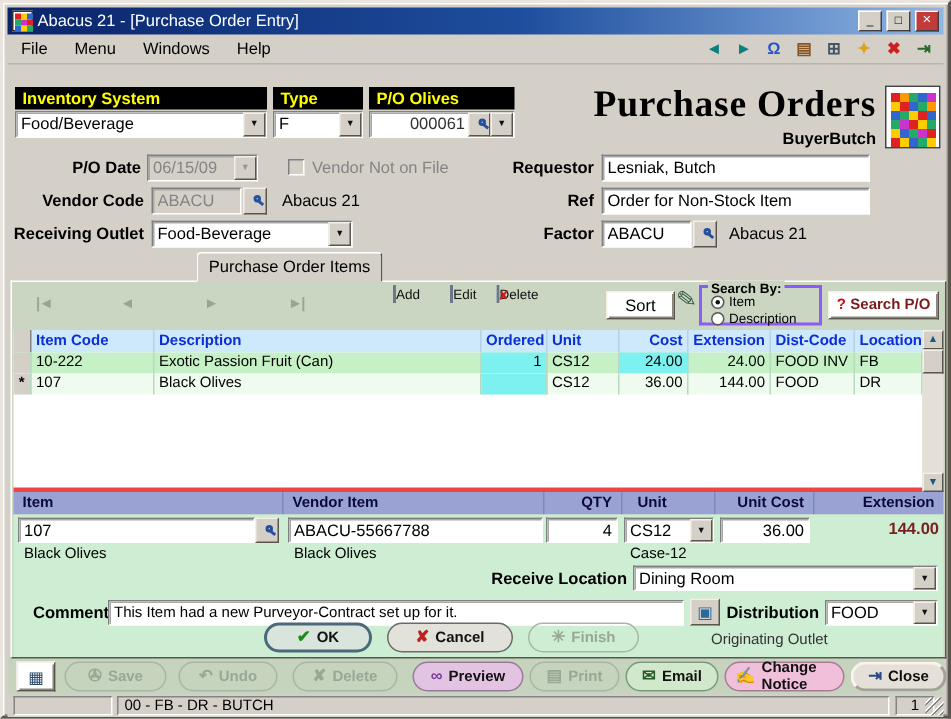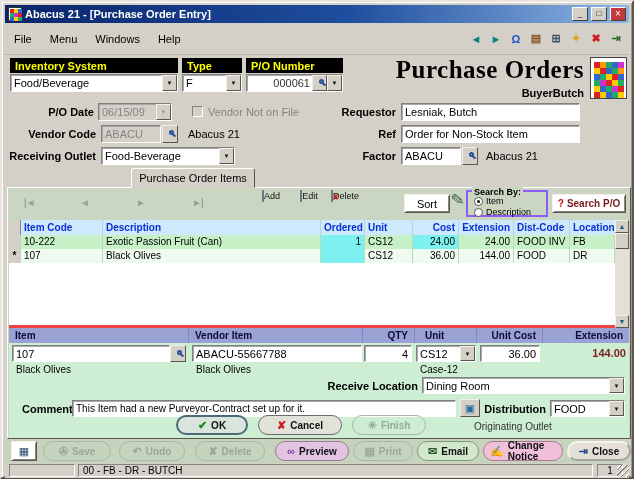--- a/index.html
+++ b/index.html
@@ -5,29 +5,29 @@
   html,body{margin:0;padding:0}
   body{width:634px;height:479px;font-family:"Liberation Sans",sans-serif;font-size:11px;background:#9a9a9a;overflow:hidden}
   *{box-sizing:border-box}
   .abs{position:absolute}
   .window{position:absolute;left:0;top:0;width:634px;height:479px;background:#d4d0c8;
     border:2px solid;border-color:#e9e5de #5a564e #5a564e #e9e5de;
     box-shadow:inset 1px 1px 0 #fff, inset -1px -1px 0 #9a968e}
   
   .titlebar{left:3px;top:3px;right:3px;height:18px;background:linear-gradient(90deg,#0a246a,#1e4e9e 55%,#8fb6e4);
     display:flex;align-items:center;padding:0 3px;gap:3px}
-  .title-text{color:#fff;font-weight:bold;font-size:11px;flex:1;white-space:nowrap}
+  .title-text{color:#fff;font-weight:normal;font-size:11px;flex:1;white-space:nowrap}
   .ticon{width:14px;height:14px;background:#fff;border:1px solid #333;position:relative;flex:0 0 auto}
   .ticon i{position:absolute;left:1px;top:1px;width:4px;height:4px;background:#d22;
     box-shadow:4px 0 #fc0,8px 0 #36c,0 4px #2a6,4px 4px #c3c,8px 4px #d22,0 8px #36c,4px 8px #fc0,8px 8px #2a6}
   .tbtn{width:16px;height:14px;background:#d4d0c8;border:1px solid;border-color:#fff #404040 #404040 #fff;
     display:flex;align-items:center;justify-content:center;font-size:8px;line-height:1;color:#000}
   .tbtn.close{background:#c23a3a;color:#fff;font-size:10px}
   
-  .menubar{left:3px;top:21px;right:3px;height:32px;display:flex;align-items:center;border-bottom:1px solid #b8b4ac}
+  .menubar{left:3px;top:21px;right:3px;height:20px;display:flex;align-items:center;border-bottom:1px solid #b8b4ac}
   .menu-item{padding:3px 9px}
   .menu-icons{margin-left:auto;display:flex;gap:2px;align-items:center;padding-right:4px}
   .micon{width:18px;height:16px;display:flex;align-items:center;justify-content:center;font-size:11px;font-weight:bold}
   
   .strip{background:#000;color:#ff0;font-weight:bold;height:15px;display:flex;align-items:center;padding:0 5px;white-space:nowrap}
   
   .tin{position:absolute;height:18px;background:#fff;border:1px solid;border-color:#808080 #fff #fff #808080;
     box-shadow:inset 1px 1px 0 #a8a8a8;font:11px "Liberation Sans",sans-serif;padding:0 3px;color:#000;outline:none}
   .tin.dis{background:#d4d0c8;color:#848484}
   .combo{position:absolute;height:18px;background:#fff;border:1px solid;border-color:#808080 #fff #fff #808080;
@@ -160,21 +160,21 @@
       <span class="micon" style="color:#885522">▤</span>
       <span class="micon" style="color:#445566">⊞</span>
       <span class="micon" style="color:#e0a020">✦</span>
       <span class="micon" style="color:#cc2020">✖</span>
       <span class="micon" style="color:#2a6a2a">⇥</span>
     </span>
   </div>
 
   <div class="abs strip" style="left:8px;top:56px;width:168px">Inventory System</div>
   <div class="abs strip" style="left:180px;top:56px;width:60px">Type</div>
-  <div class="abs strip" style="left:244px;top:56px;width:97px">P/O Number</div>
+  <div class="abs strip" style="left:244px;top:56px;width:97px">P/O Olives</div>
 
   <div class="combo" style="left:8px;top:72px;width:168px">
     <span class="cval">Food/Beverage</span>
     <span class="ddb">▼</span>
   </div>
   <div class="combo" style="left:180px;top:72px;width:60px">
     <span class="cval">F</span>
     <span class="ddb">▼</span>
   </div>
   <div class="combo" style="left:244px;top:72px;width:97px">

